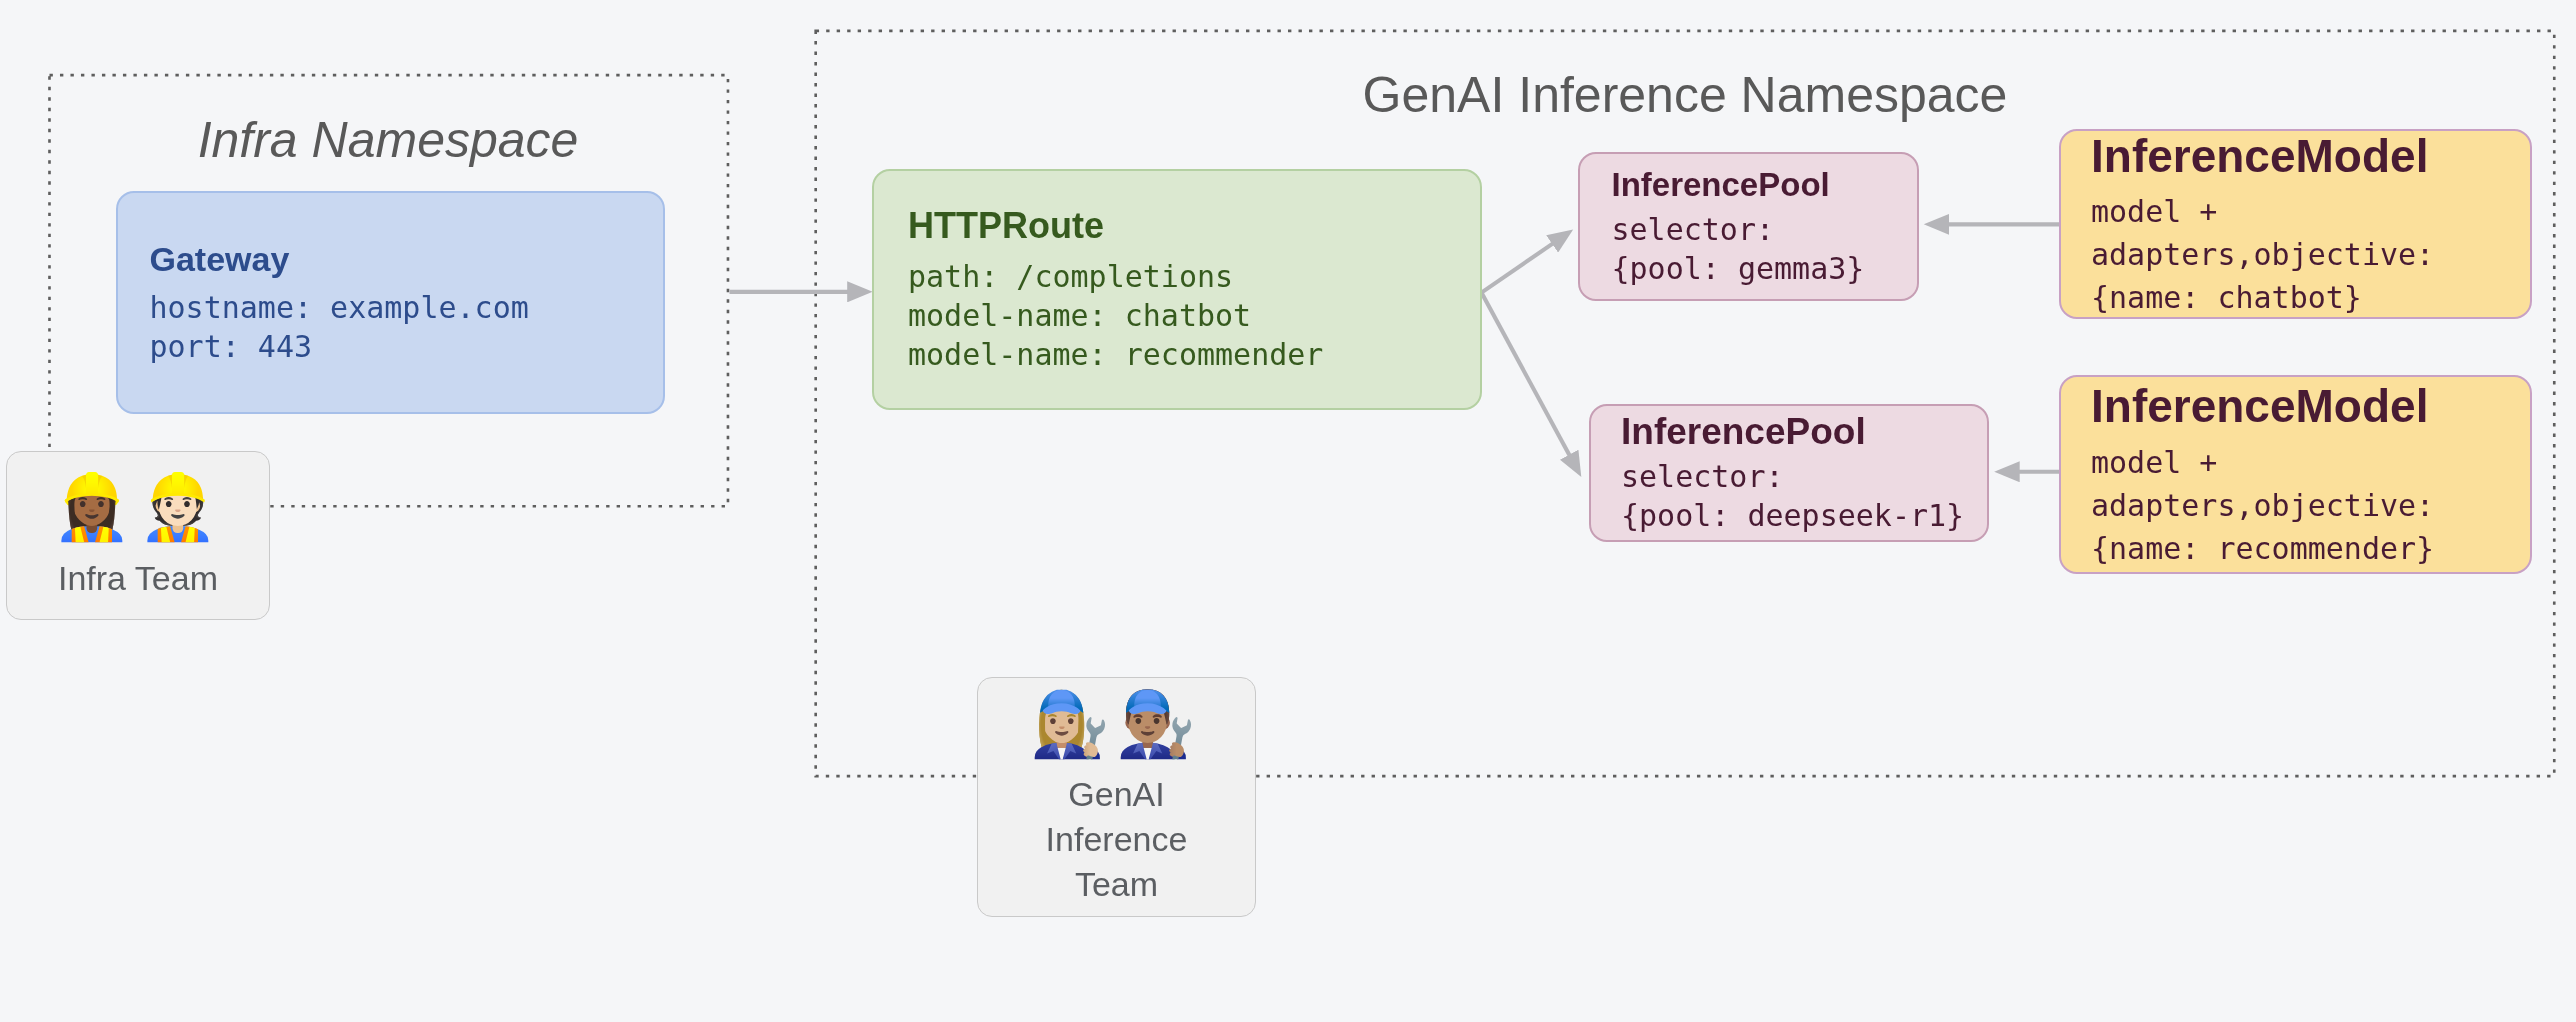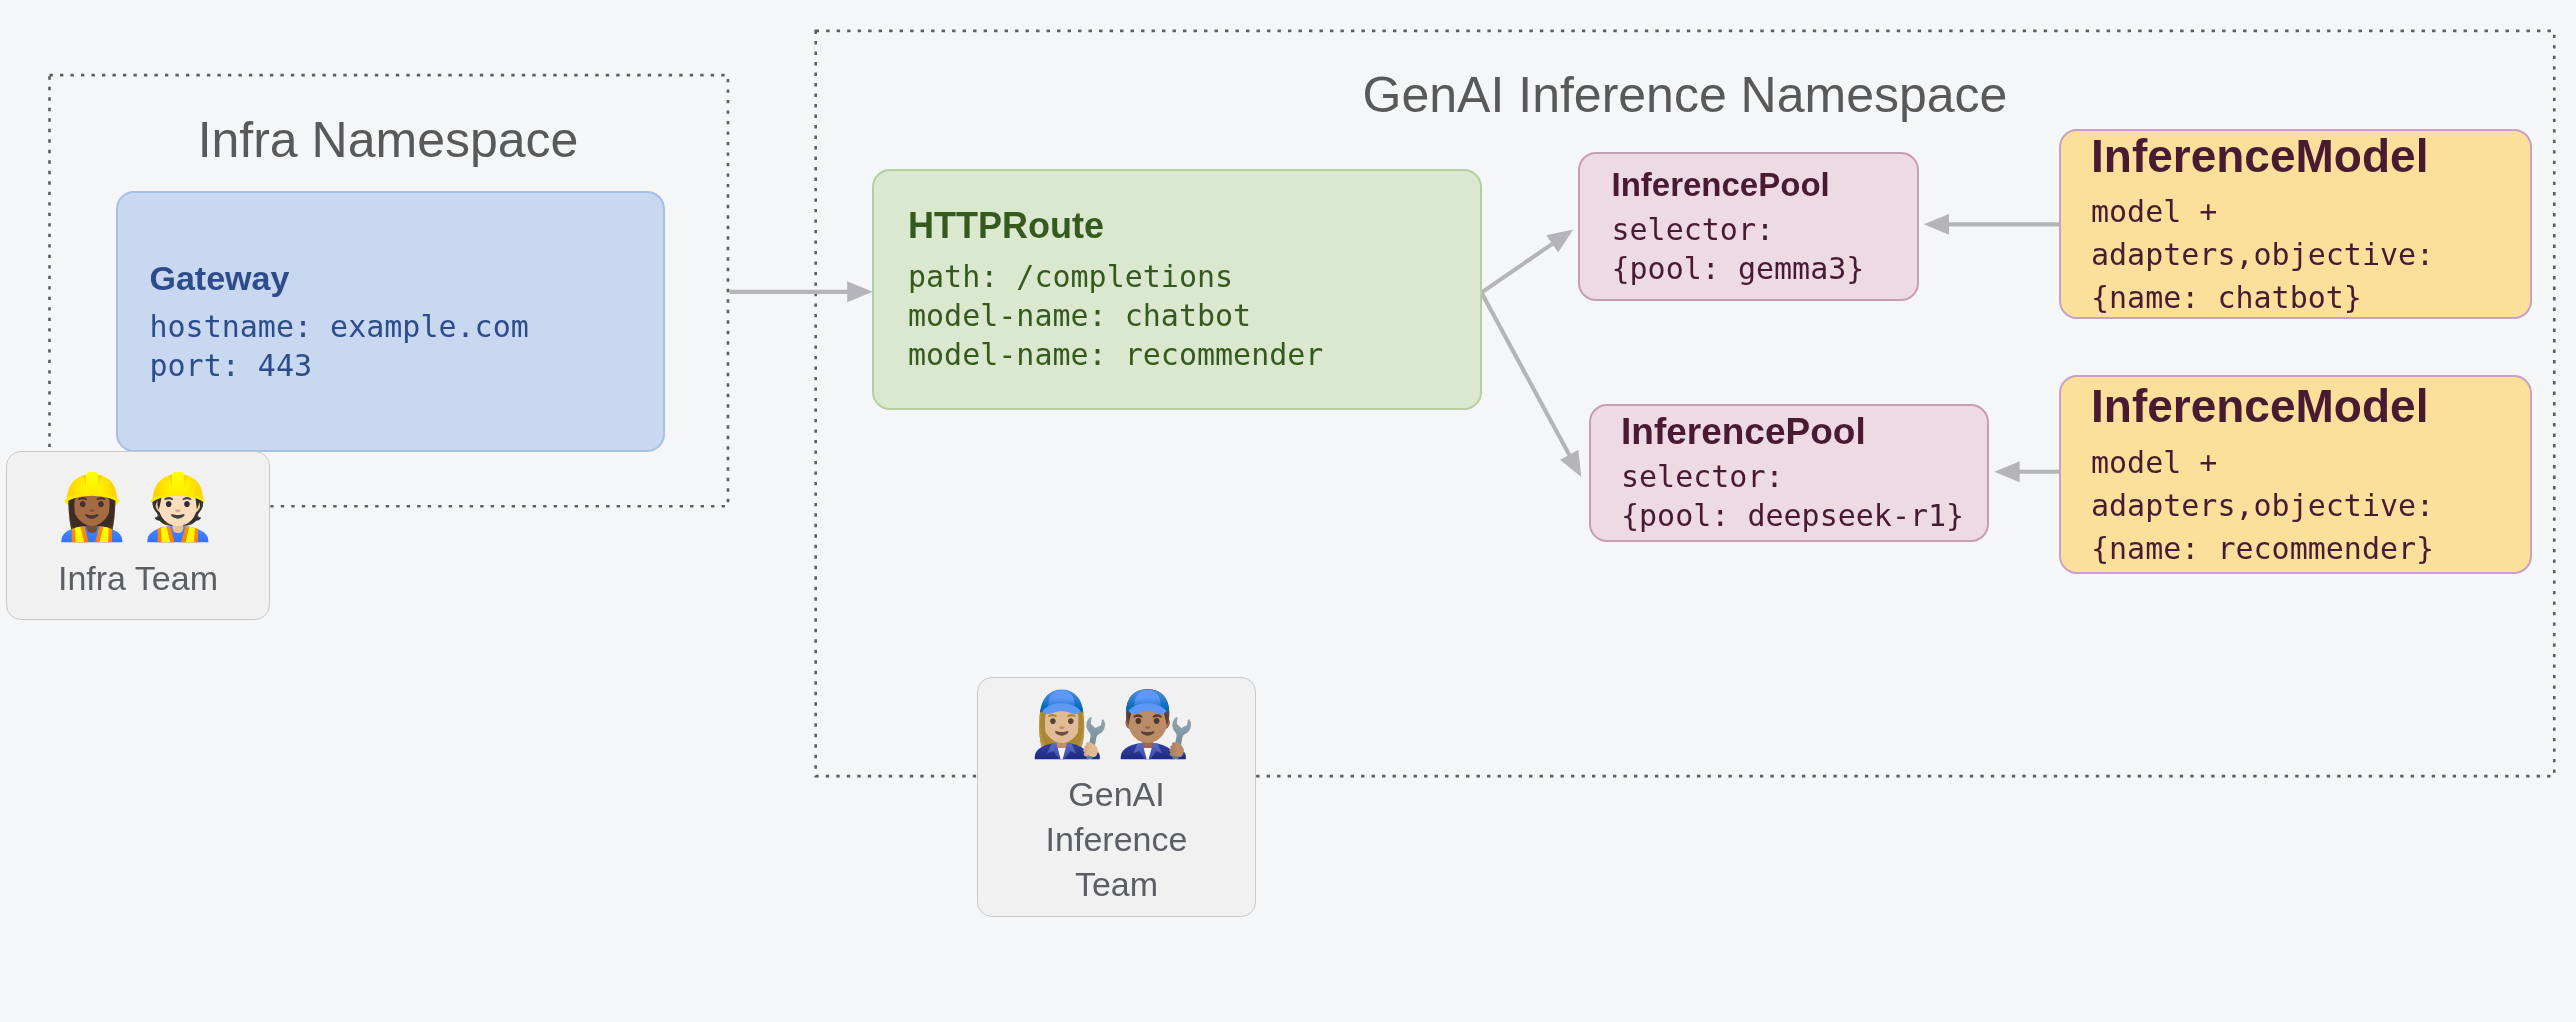--- a/index.html
+++ b/index.html
@@ -17,38 +17,38 @@
     width: 2576px; height: 1023px;
     z-index: 0;
   }
 
   
   .ns-title {
     position: absolute; z-index: 1;
     font-size: 50px; color: #595959;
     white-space: nowrap; transform: translateX(-50%);
   }
-  .ns-title.infra { left: 388px; top: 111px; }
+  .ns-title.infra { left: 388px; top: 111px; font-style: italic; }
   .ns-title.genai { left: 1685px; top: 66px; }
 
   
   .node {
     position: absolute; z-index: 1;
     border-radius: 18px; border: 2.2px solid;
     box-sizing: border-box;
     display: flex; flex-direction: column; justify-content: center;
   }
   .node-title { font-weight: bold; white-space: nowrap; }
   .node-line {
     font-family: "DejaVu Sans Mono", monospace;
     font-size: 30px; line-height: 39px; white-space: nowrap;
   }
 
   .node.gateway {
-    left: 116px; top: 191px; width: 549px; height: 261px;
+    left: 116px; top: 191px; width: 549px; height: 223px;
     background: #c9d8f1; border-color: #a6bfe9; color: #2d4c8c;
     padding-left: 31.5px;
   }
   .node.gateway .node-title { font-size: 34px; margin-bottom: 9px; }
 
   .node.httproute {
     left: 872px; top: 169px; width: 610px; height: 241px;
     background: #dbe8d0; border-color: #b4d0a2; color: #365a1e;
     padding-left: 34px;
   }

